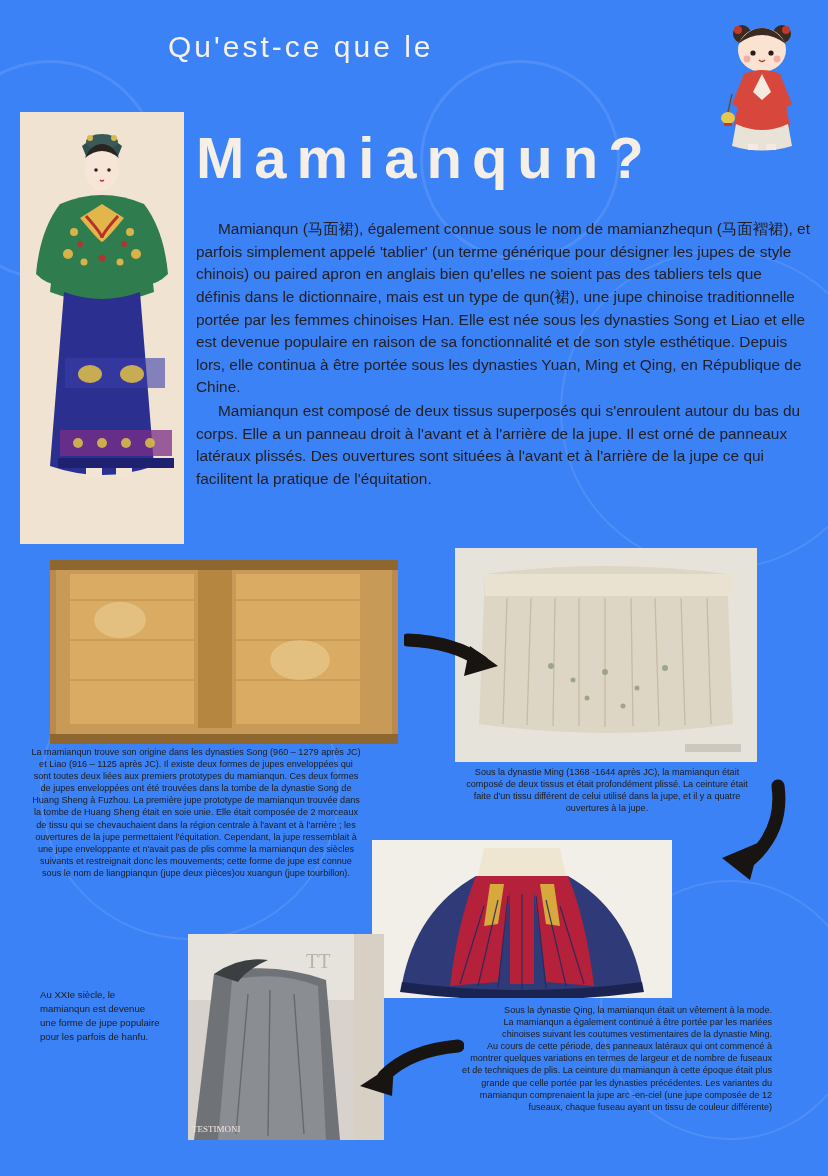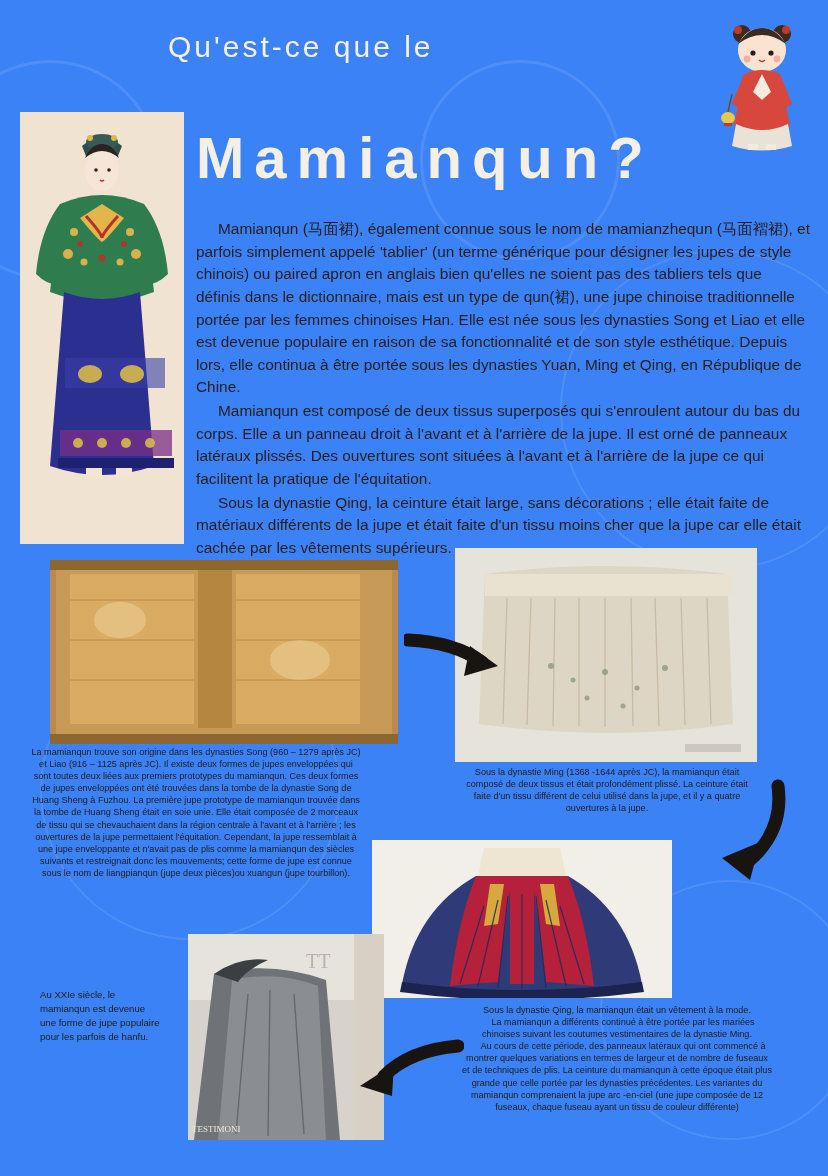--- a/index.html
+++ b/index.html
@@ -69,21 +69,21 @@
 
   
   .cap {
     position: absolute;
     color: #201c1a;
     font-size: 9.1px;
     line-height: 1.33;
   }
   .cap-robe  { left: 30px; top: 746px; width: 332px; text-align: center; }
   .cap-ming  { left: 462px; top: 766px; width: 290px; text-align: center; }
-  .cap-qing  { left: 462px; top: 1004px; width: 310px; text-align: center; }
+  .cap-qing  { left: 462px; top: 1004px; width: 310px; text-align: right; }
   .cap-modern{ left: 40px; top: 988px; width: 120px; text-align: left; font-size: 9.6px; line-height: 1.45; }
   .cap-qing p { text-indent: 12px; }
   .cap-qing p.first { text-indent: 0; }
 
   
   .arrow { position: absolute; }
 </style>
 </head>
 <body>
 
@@ -184,21 +184,20 @@
       <rect x="38" y="346" width="116" height="10" fill="#1d2170"></rect>
 
       <path d="M66 356 h16 v10 h-16z" fill="#f2e5d4"></path>
       <path d="M96 356 h16 v10 h-16z" fill="#f2e5d4"></path>
     </svg>
   </div>
 
   <div class="body-text">
     <p>Mamianqun (马面裙), également connue sous le nom de mamianzhequn (马面褶裙), et parfois simplement appelé 'tablier' (un terme générique pour désigner les jupes de style chinois) ou paired apron en anglais bien qu'elles ne soient pas des tabliers tels que définis dans le dictionnaire, mais est un type de qun(裙), une jupe chinoise traditionnelle portée par les femmes chinoises Han. Elle est née sous les dynasties Song et Liao et elle est devenue populaire en raison de sa fonctionnalité et de son style esthétique. Depuis lors, elle continua à être portée sous les dynasties Yuan, Ming et Qing, en République de Chine.</p>
     <p>Mamianqun est composé de deux tissus superposés qui s'enroulent autour du bas du corps. Elle a un panneau droit à l'avant et à l'arrière de la jupe. Il est orné de panneaux latéraux plissés. Des ouvertures sont situées à l'avant et à l'arrière de la jupe ce qui facilitent la pratique de l'équitation.</p>
-    <p>Sous la dynastie Qing, la ceinture était large, sans décorations ; elle était faite de matériaux différents de la jupe et était faite d'un tissu moins cher que la jupe car elle était cachée par les vêtements supérieurs.</p>
   </div>
 
   <div class="img-box img-robe">
     <svg viewBox="0 0 348 184" width="348" height="184" preserveAspectRatio="none">
       <rect width="348" height="184" fill="#b98a4c"></rect>
       <rect x="6" y="8" width="336" height="168" fill="#c79a57"></rect>
       <rect x="20" y="14" width="124" height="150" fill="#d9ab63"></rect>
       <rect x="186" y="14" width="124" height="150" fill="#d9ab63"></rect>
       <rect x="148" y="10" width="34" height="158" fill="#b4863f"></rect>
       <g stroke="#a8793a" stroke-width="1" opacity="0.6">
@@ -311,18 +310,18 @@
     <svg viewBox="0 0 110 62" width="110" height="62">
       <path d="M104 10 q-48 4 -74 30" stroke="#171412" stroke-width="13" fill="none" stroke-linecap="round"></path>
       <path d="M40 28 l-34 22 l32 10z" fill="#171412"></path>
     </svg>
   </div>
 
   <div class="cap cap-robe">La mamianqun trouve son origine dans les dynasties Song (960 – 1279 après JC) et Liao (916 – 1125 après JC). Il existe deux formes de jupes enveloppées qui sont toutes deux liées aux premiers prototypes du mamianqun. Ces deux formes de jupes enveloppées ont été trouvées dans la tombe de la dynastie Song de Huang Sheng à Fuzhou. La première jupe prototype de mamianqun trouvée dans la tombe de Huang Sheng était en soie unie. Elle était composée de 2 morceaux de tissu qui se chevauchaient dans la région centrale à l'avant et à l'arrière ; les ouvertures de la jupe permettaient l'équitation. Cependant, la jupe ressemblait à une jupe enveloppante et n'avait pas de plis comme la mamianqun des siècles suivants et restreignait donc les mouvements; cette forme de jupe est connue sous le nom de liangpianqun (jupe deux pièces)ou xuangun (jupe tourbillon).</div>
   <div class="cap cap-ming">Sous la dynastie Ming (1368 -1644 après JC), la mamianqun était composé de deux tissus et était profondément plissé. La ceinture était faite d'un tissu différent de celui utilisé dans la jupe, et il y a quatre ouvertures à la jupe.</div>
   <div class="cap cap-qing">
     <p class="first">Sous la dynastie Qing, la mamianqun était un vêtement à la mode.</p>
-    <p>La mamianqun a différents continué à être portée par les mariées chinoises suivant les coutumes vestimentaires de la dynastie Ming.</p>
+    <p>La mamianqun a également continué à être portée par les mariées chinoises suivant les coutumes vestimentaires de la dynastie Ming.</p>
     <p>Au cours de cette période, des panneaux latéraux qui ont commencé à montrer quelques variations en termes de largeur et de nombre de fuseaux et de techniques de plis. La ceinture du mamianqun à cette époque était plus grande que celle portée par les dynasties précédentes. Les variantes du mamianqun comprenaient la jupe arc -en-ciel (une jupe composée de 12 fuseaux, chaque fuseau ayant un tissu de couleur différente)</p>
   </div>
   <div class="cap cap-modern">Au XXIe siècle, le mamianqun  est devenue une forme de jupe populaire pour les parfois de hanfu.</div>
 
 </div>
 
 </body></html>

